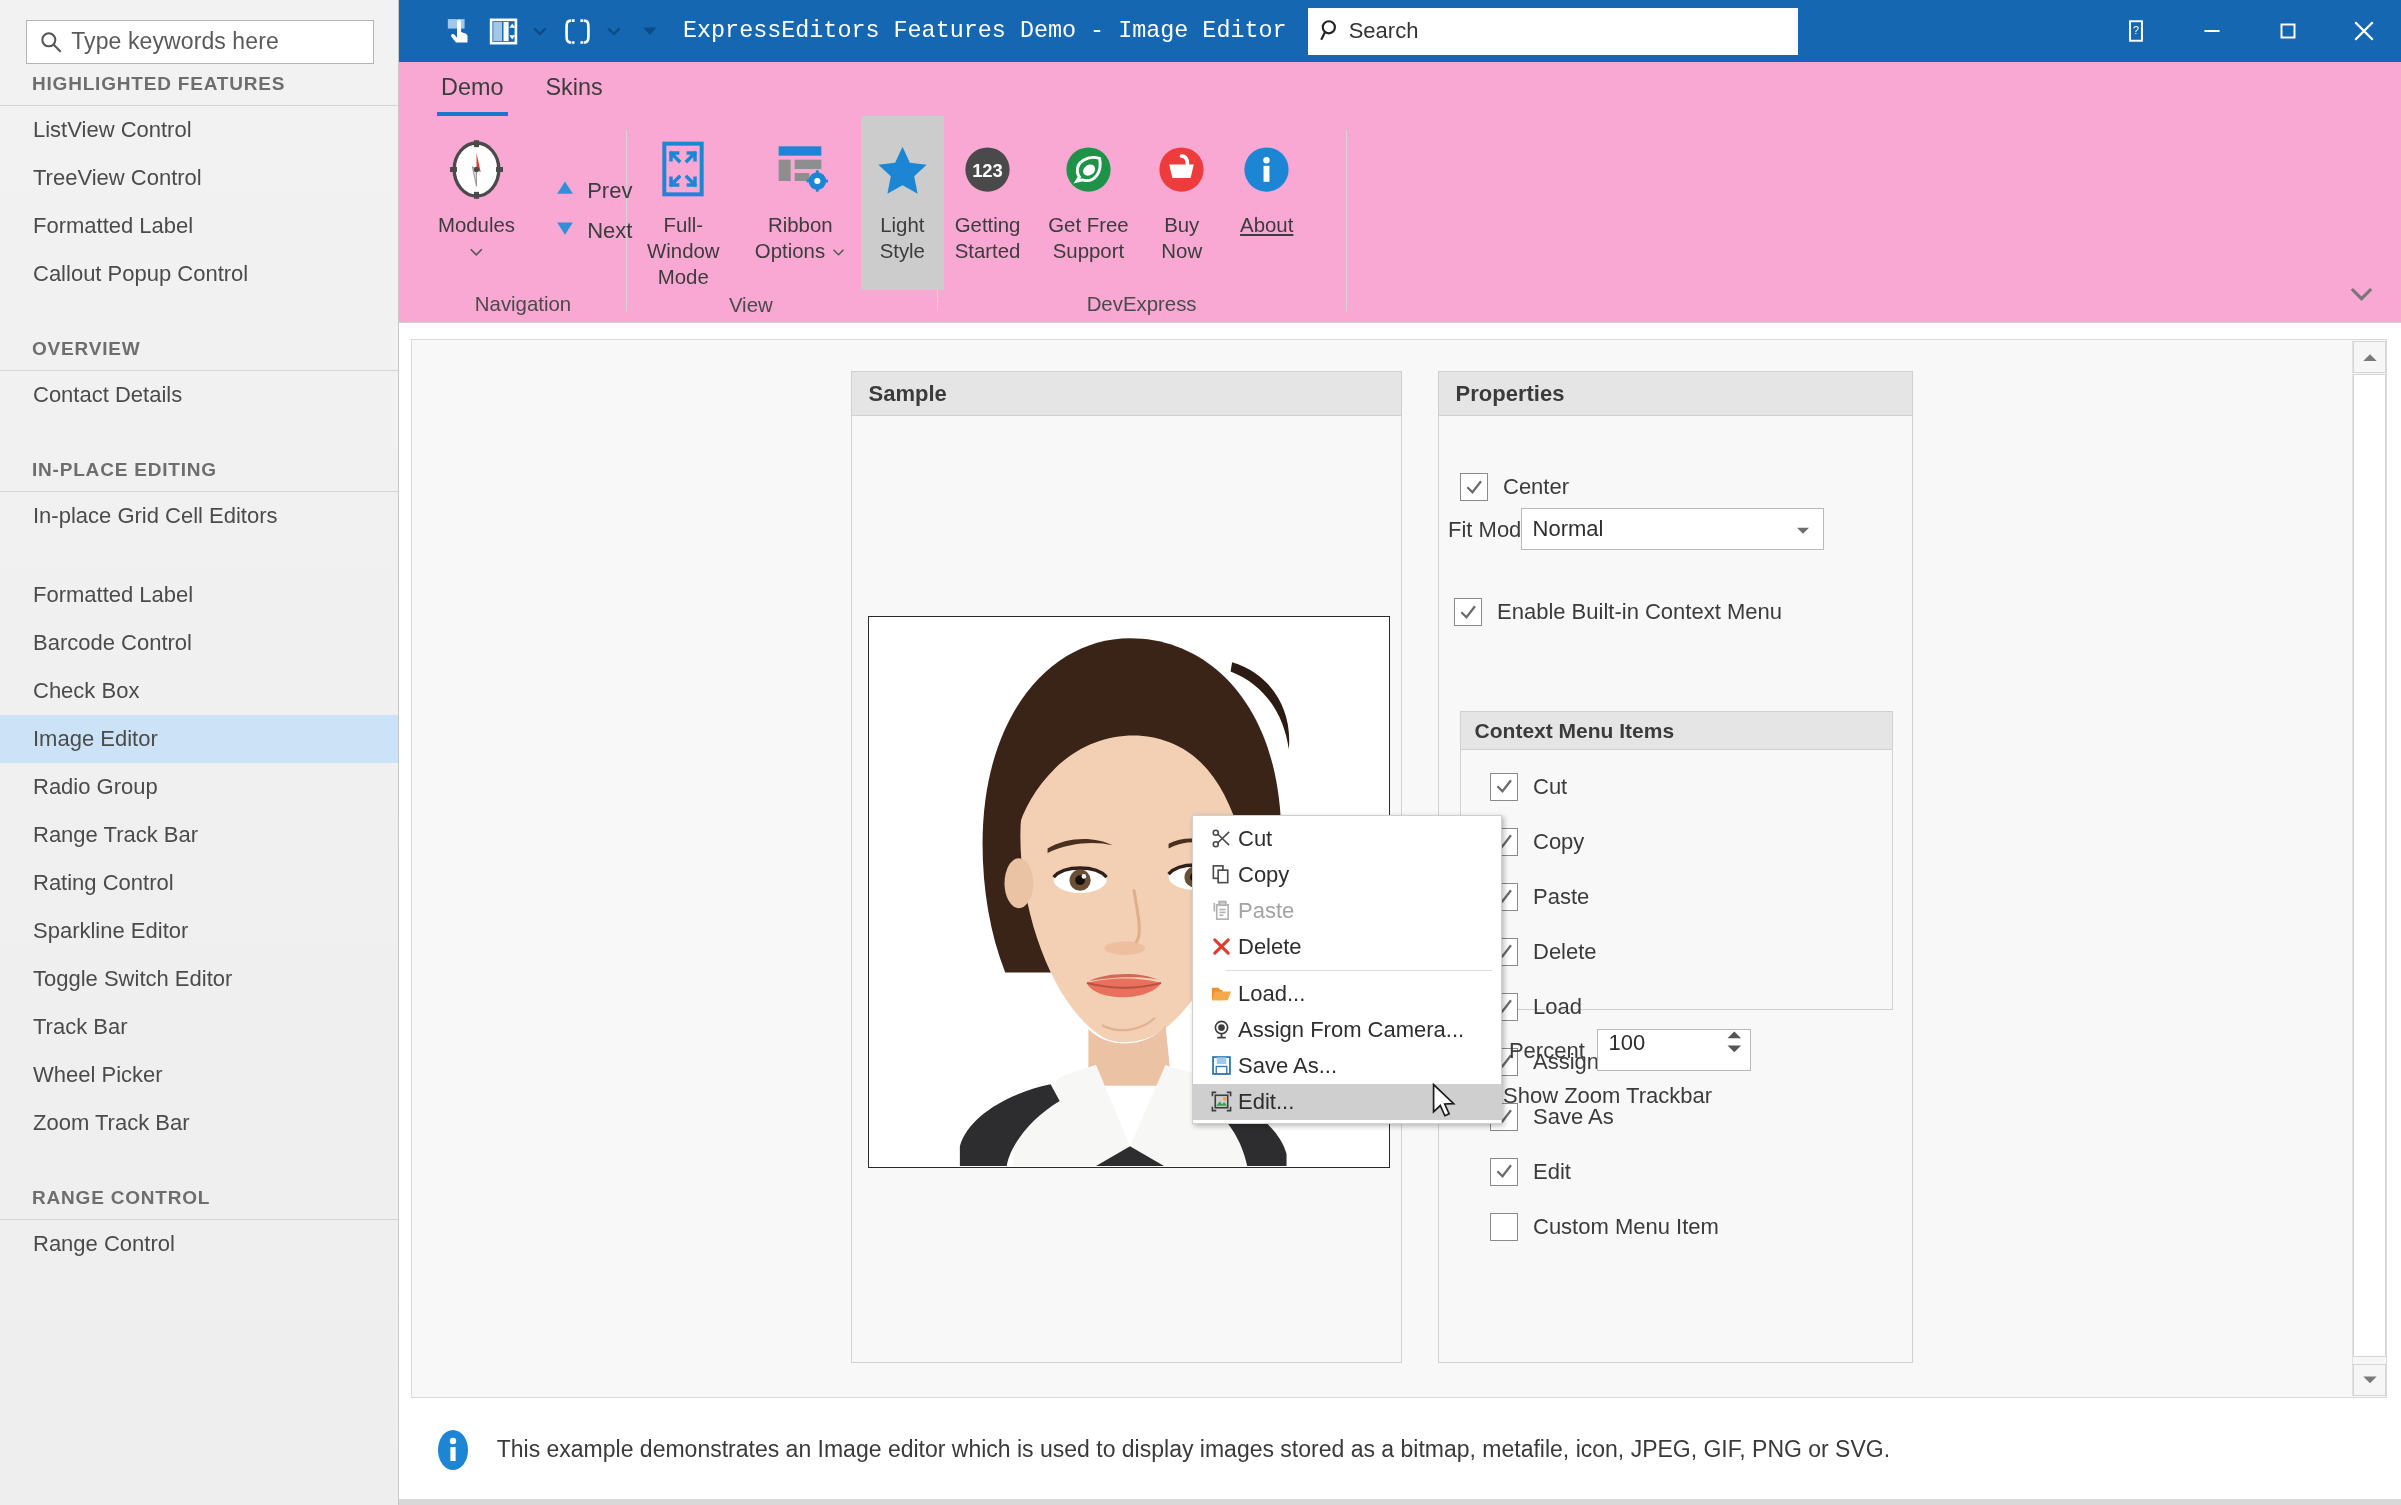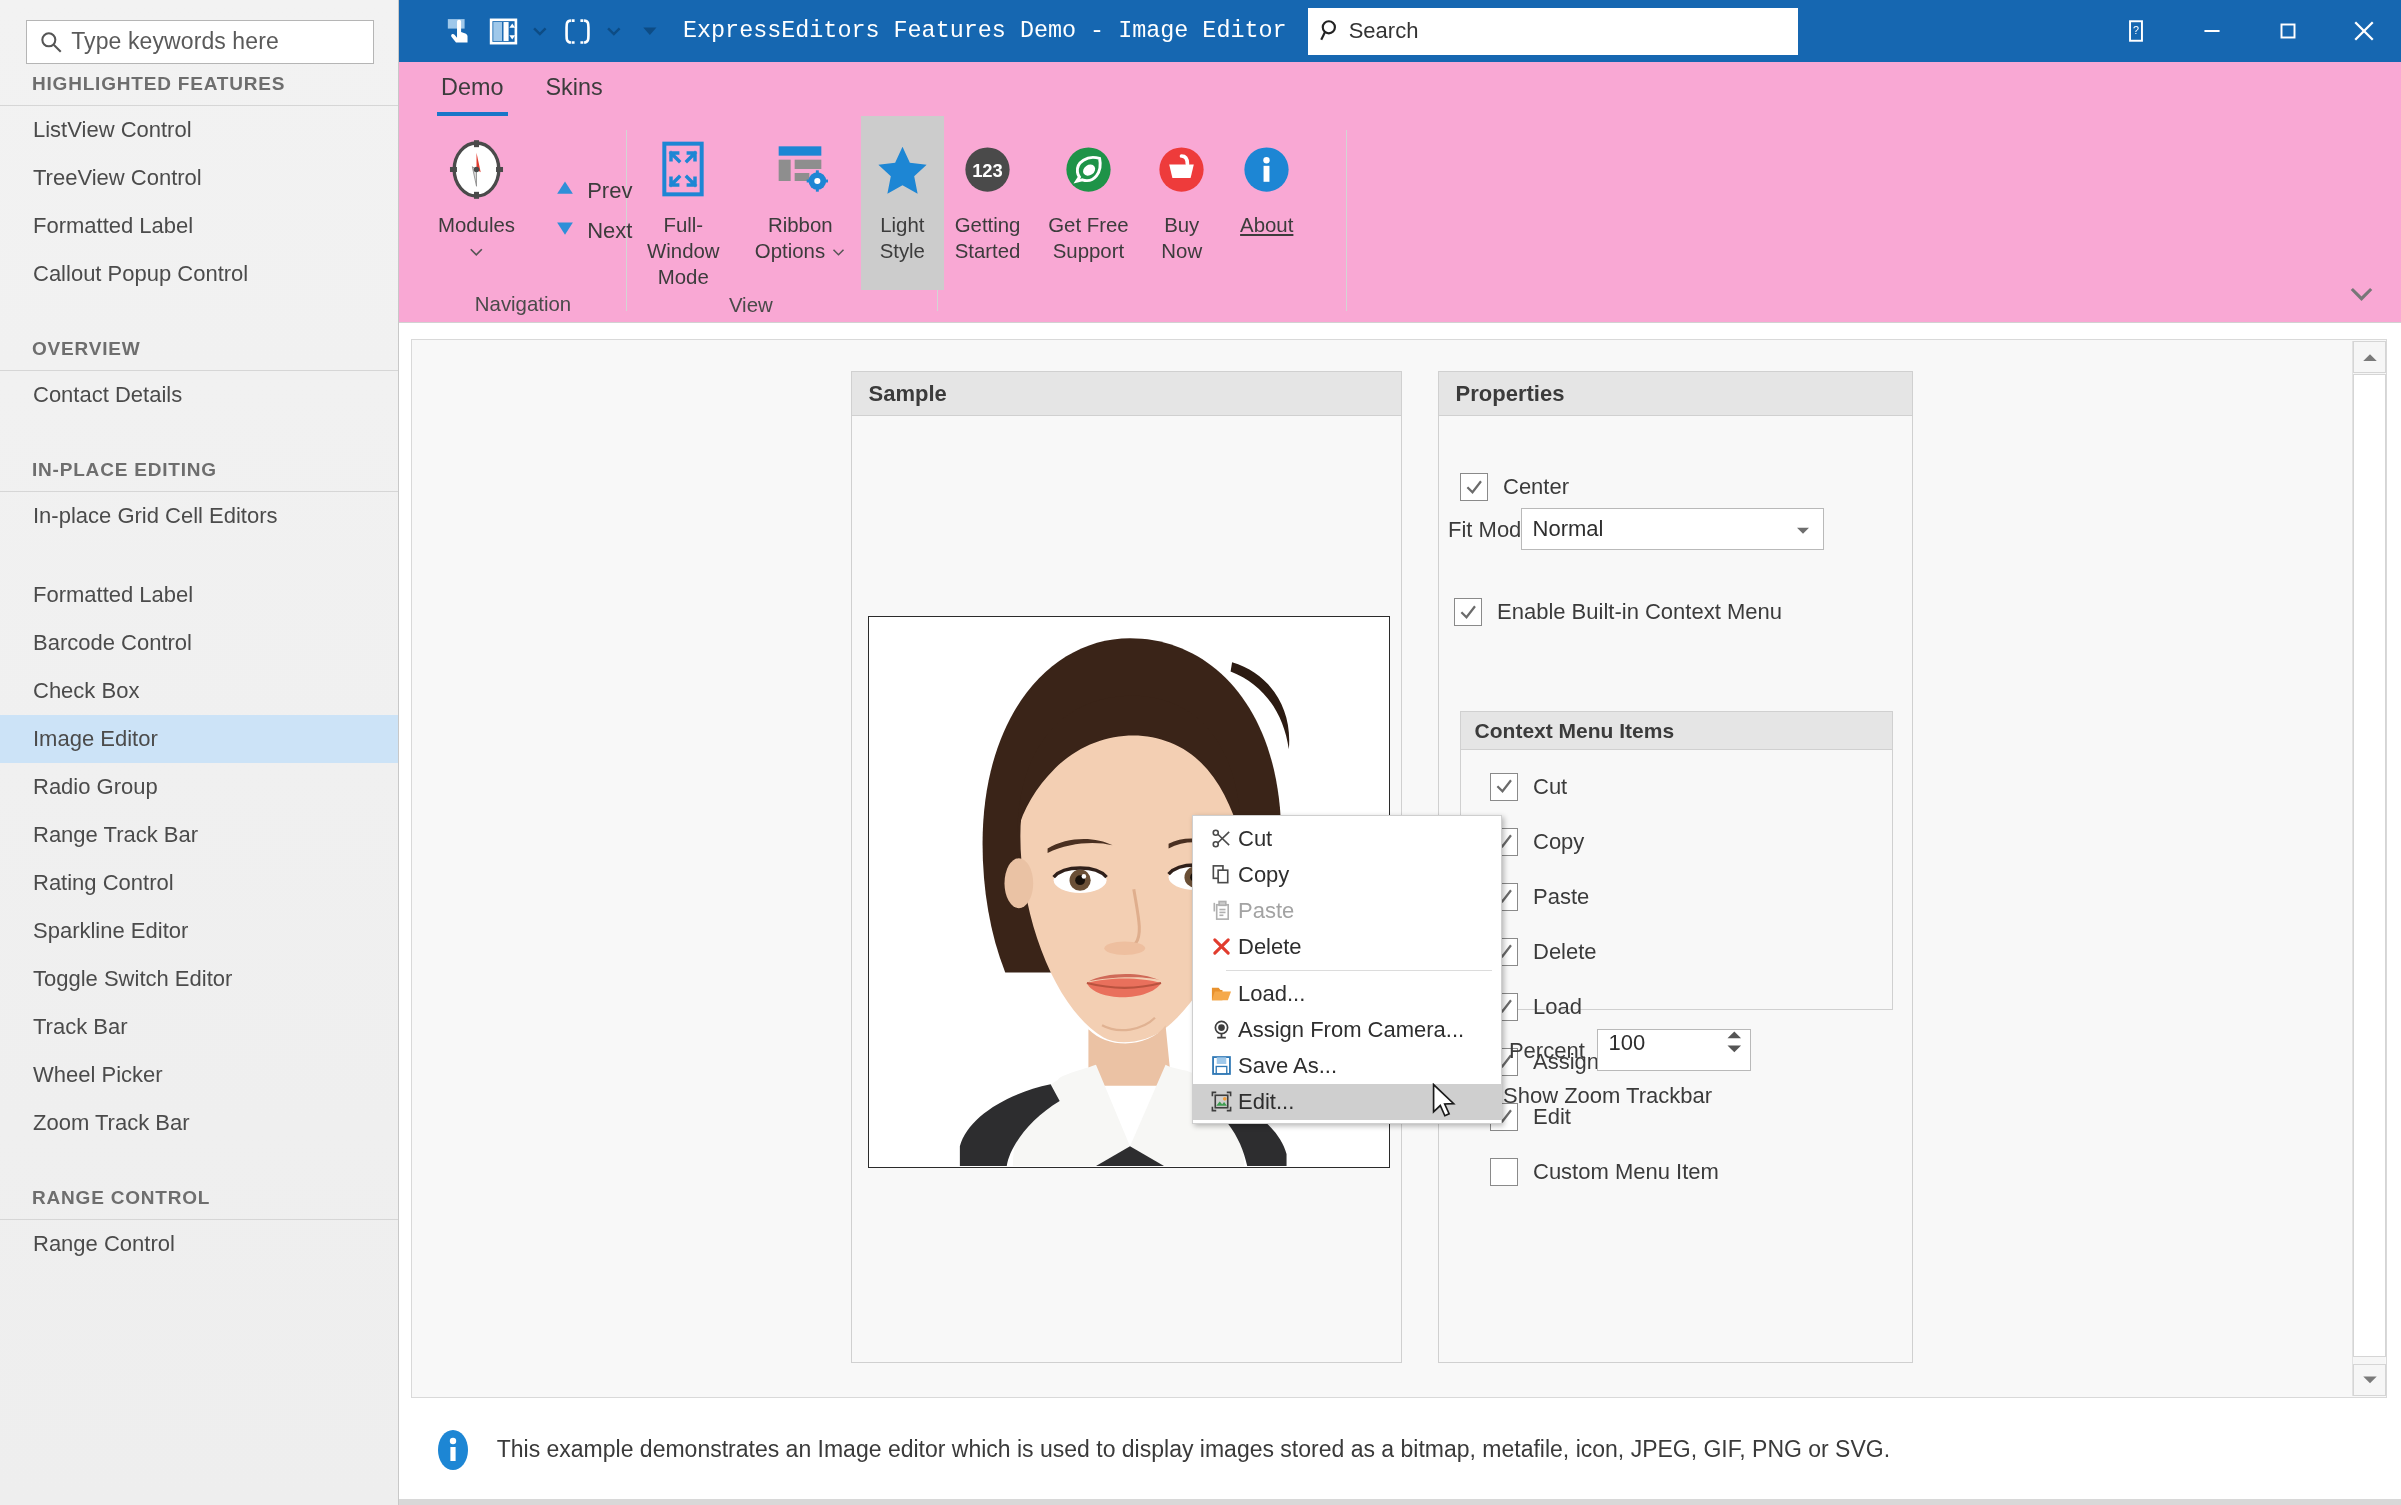--- a/index.html
+++ b/index.html
@@ -545,20 +545,21 @@
             <span class="ic">
               <svg width="59" height="59" viewBox="0 0 48 48">
                 <circle cx="24" cy="24" r="18" fill="#1d86d4"></circle>
                 <circle cx="24" cy="16.5" r="2.6" fill="#ffffff"></circle>
                 <rect x="21.6" y="21" width="4.8" height="13" fill="#ffffff"></rect>
               </svg>
             </span>
             <span class="lbl" style="text-decoration:underline"><span>About</span></span>
           </div>
         </div>
+        <div class="glabel">DevExpress</div>
       </div>
 
       <div class="rsep" style="margin:13.6px 0 10.6px 0"></div>
 
       <div class="ribbon-collapse">
         <svg width="29" height="19.7" viewBox="0 0 24 16" fill="none" stroke="#777" stroke-width="2.6">
             <polyline points="4,4 12,12 20,4"></polyline>
           </svg>
       </div>
     </div>
@@ -691,20 +692,28 @@
                 </span>
                 <span class="chk-lbl">Load</span>
               </div>
               <div class="chk-row" style="height: 55px;">
                 <span class="chkbox">
                   <svg width="20.4" height="20.4" viewBox="0 0 24 24" fill="none" stroke="#6b6b6b" stroke-width="2.6">
                     <polyline points="4,12 10,18 20,5"></polyline>
                   </svg>
                 </span>
                 <span class="chk-lbl">Assign from Camera</span>
+              </div>
+              <div class="chk-row" style="height: 55px;">
+                <span class="chkbox">
+                  <svg width="20.4" height="20.4" viewBox="0 0 24 24" fill="none" stroke="#6b6b6b" stroke-width="2.6">
+                    <polyline points="4,12 10,18 20,5"></polyline>
+                  </svg>
+                </span>
+                <span class="chk-lbl">Save As</span>
               </div>
               <div class="chk-row" style="height: 55px;">
                 <span class="chkbox">
                   <svg width="20.4" height="20.4" viewBox="0 0 24 24" fill="none" stroke="#6b6b6b" stroke-width="2.6">
                     <polyline points="4,12 10,18 20,5"></polyline>
                   </svg>
                 </span>
                 <span class="chk-lbl">Edit</span>
               </div>
               <div class="chk-row" style="height: 55px;">

